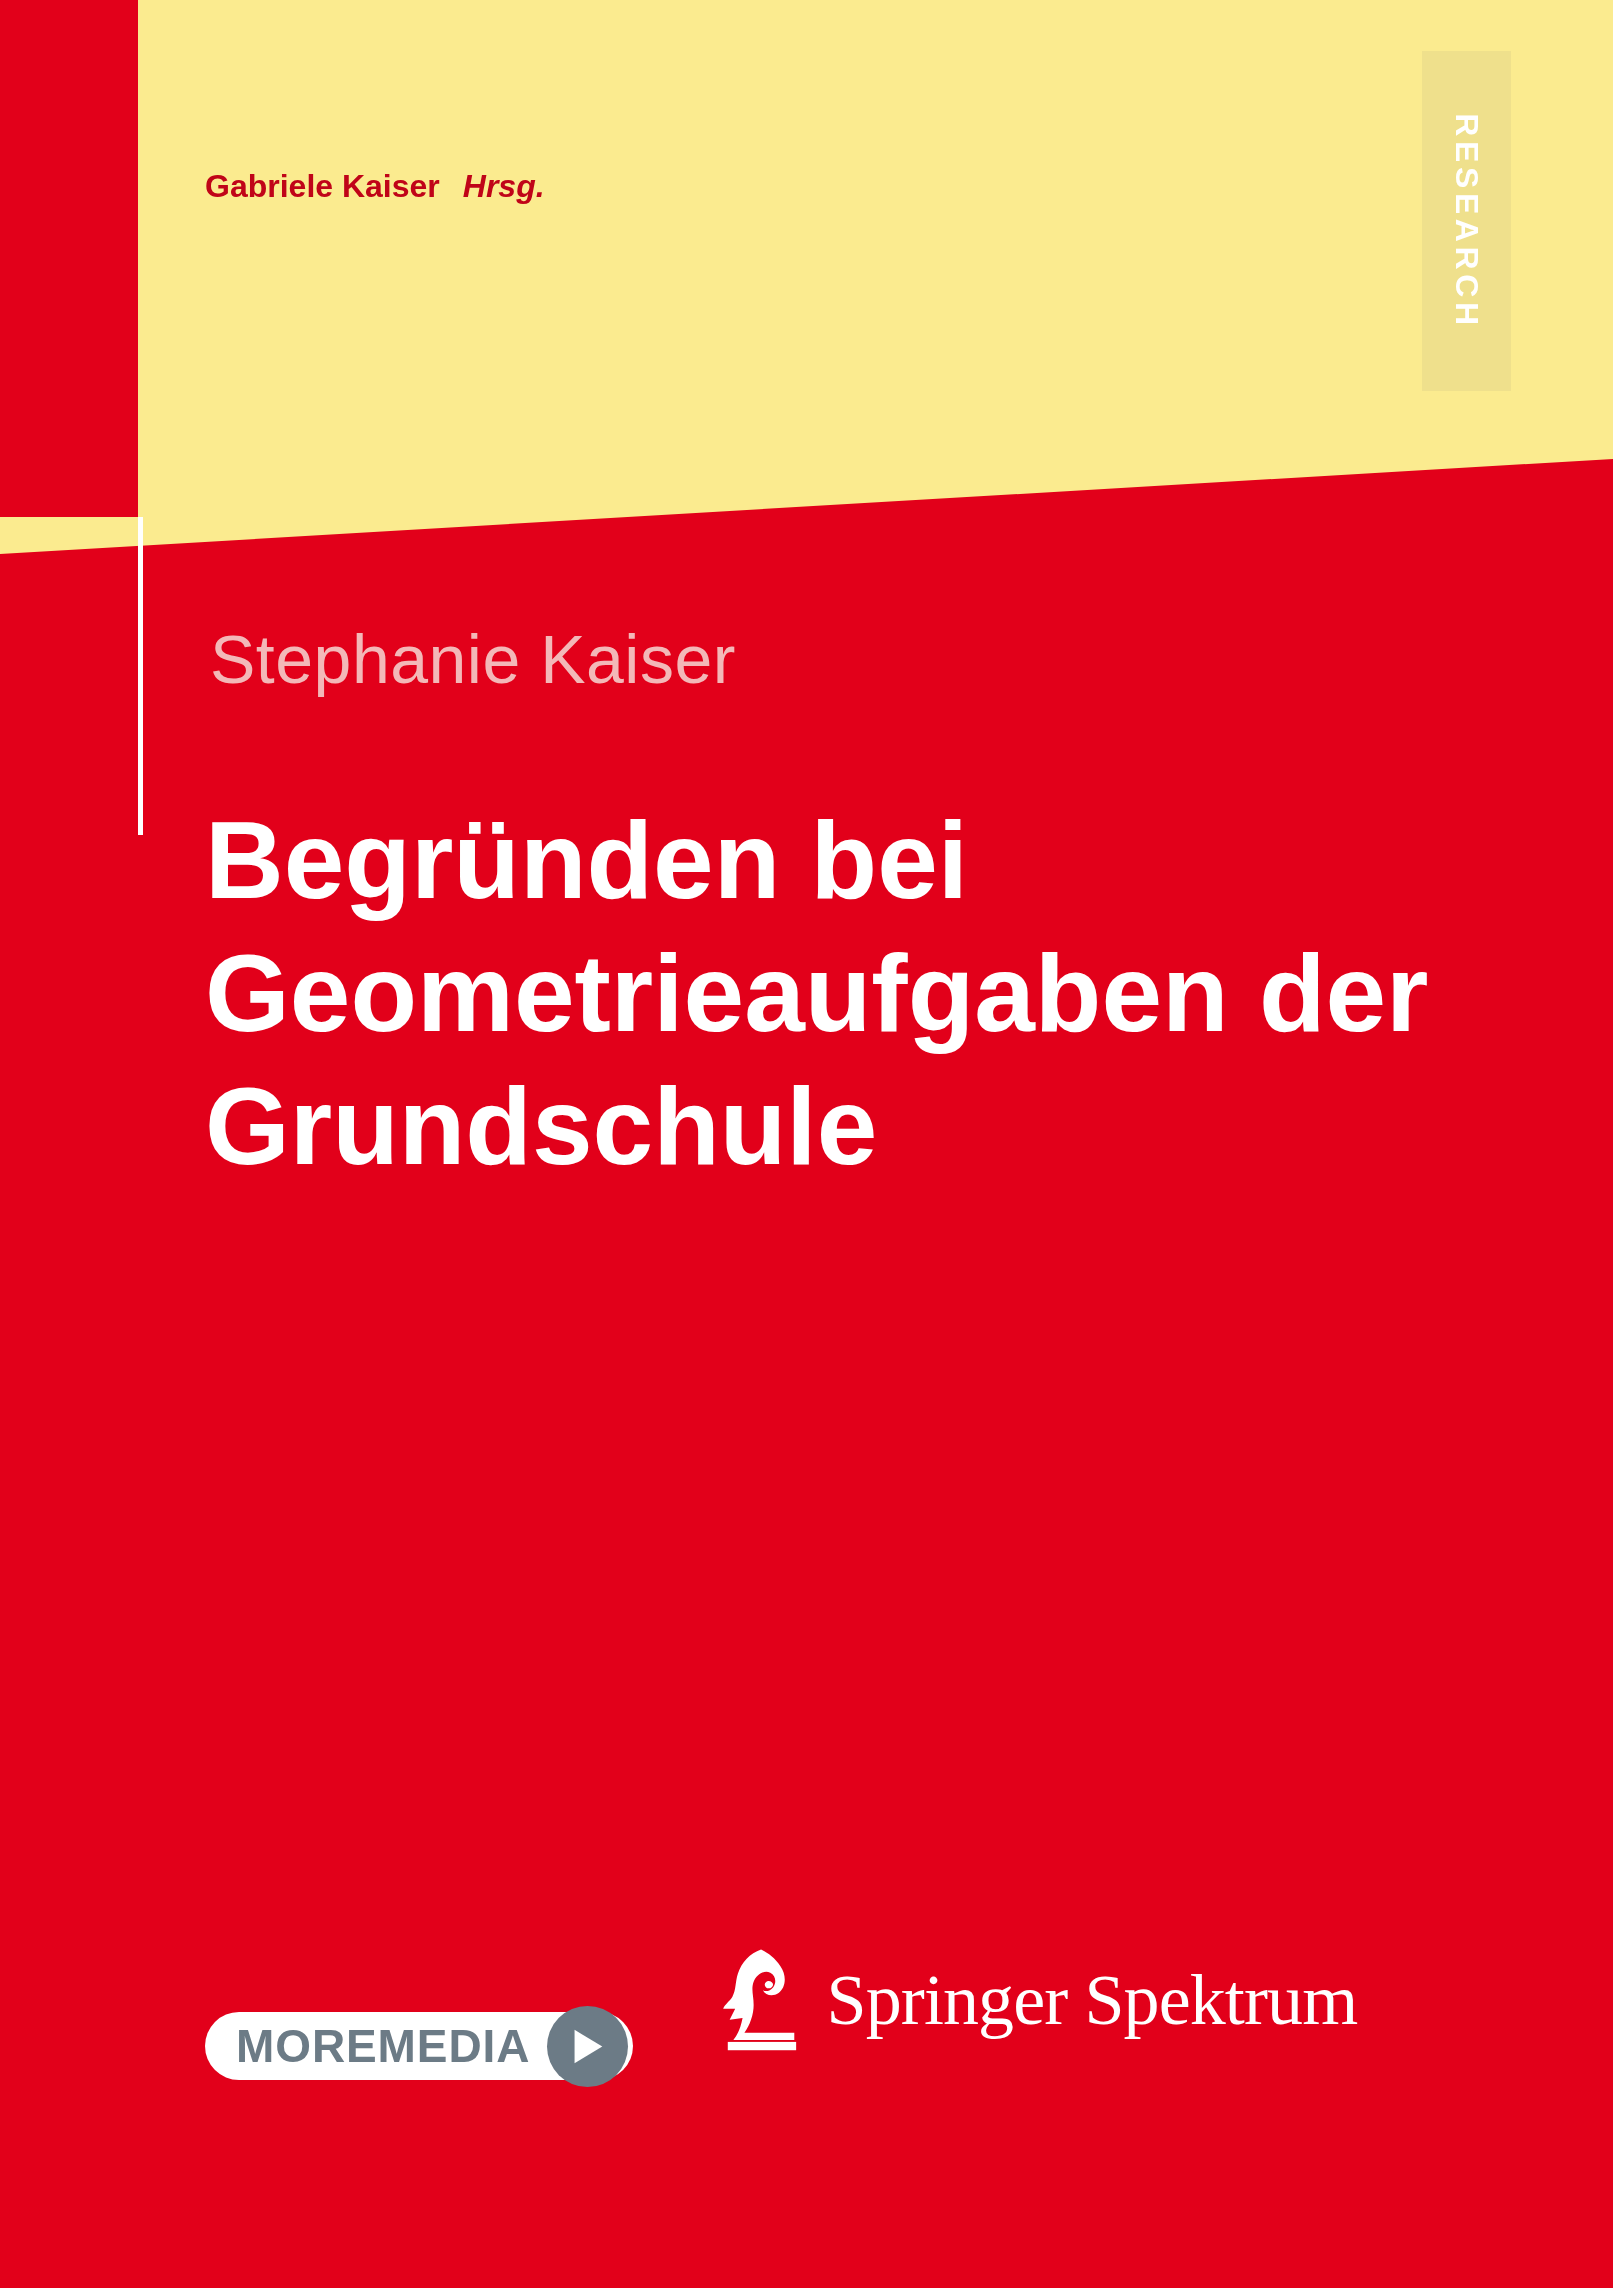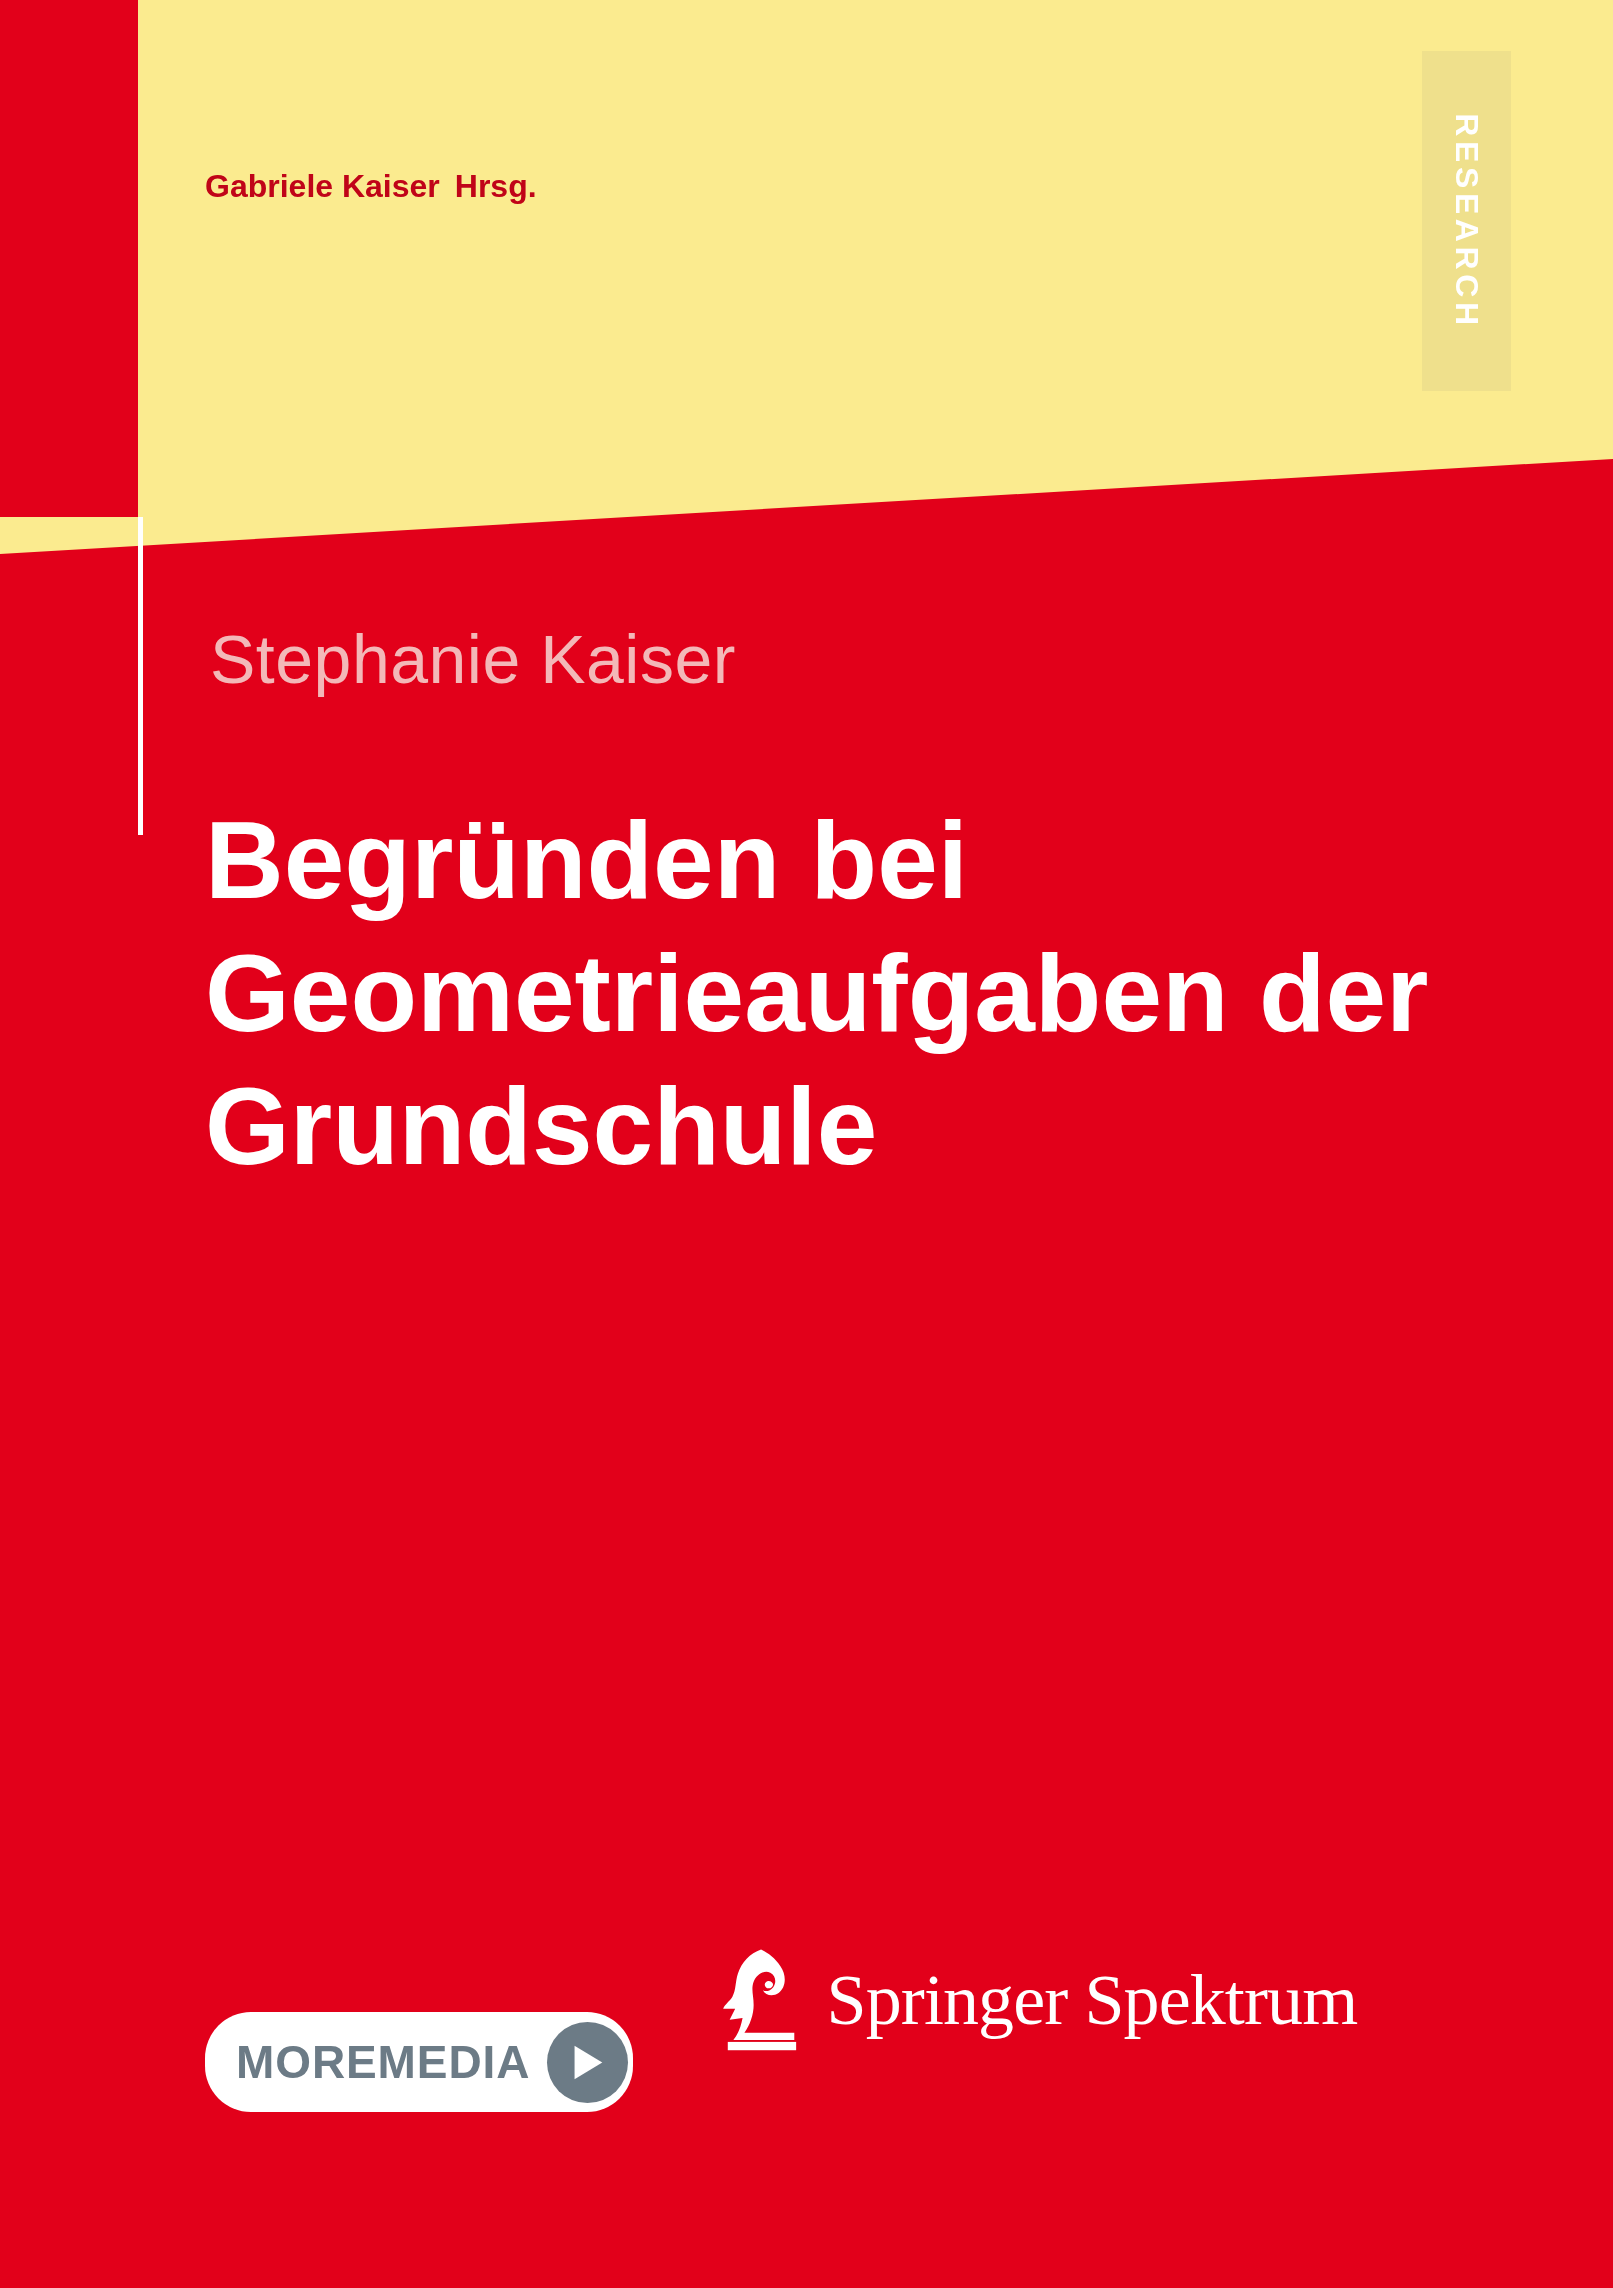--- a/index.html
+++ b/index.html
@@ -60,22 +60,23 @@
     left: 205px;
     top: 168px;
     font-size: 32px;
     color: #c00418;
     white-space: nowrap;
   }
   .editor-name {
     font-weight: bold;
   }
   .editor-role {
-    font-weight: bold;
-    margin-left: 15px;
+    font-style: italic;
+    font-weight: bold;
+    margin-left: 23px;
   }
   
   .research-badge {
     position: absolute;
     right: 102px;
     top: 51px;
     width: 89px;
     height: 340px;
     background: #efe08c;
     display: flex;
@@ -116,21 +117,21 @@
     width: 1218px;
     font-size: 55px;
     line-height: 1.32;
     color: #f3b8b8;
   }
   
   .moremedia {
     position: absolute;
     left: 205px;
     top: 2012px;
-    height: 100px;
+    height: 68px;
     background: #ffffff;
     border-radius: 46px;
     display: flex;
     align-items: center;
     padding: 0 5.5px 0 31px;
   }
   .moremedia-text {
     font-size: 46px;
     font-weight: bold;
     color: #6c7b86;

